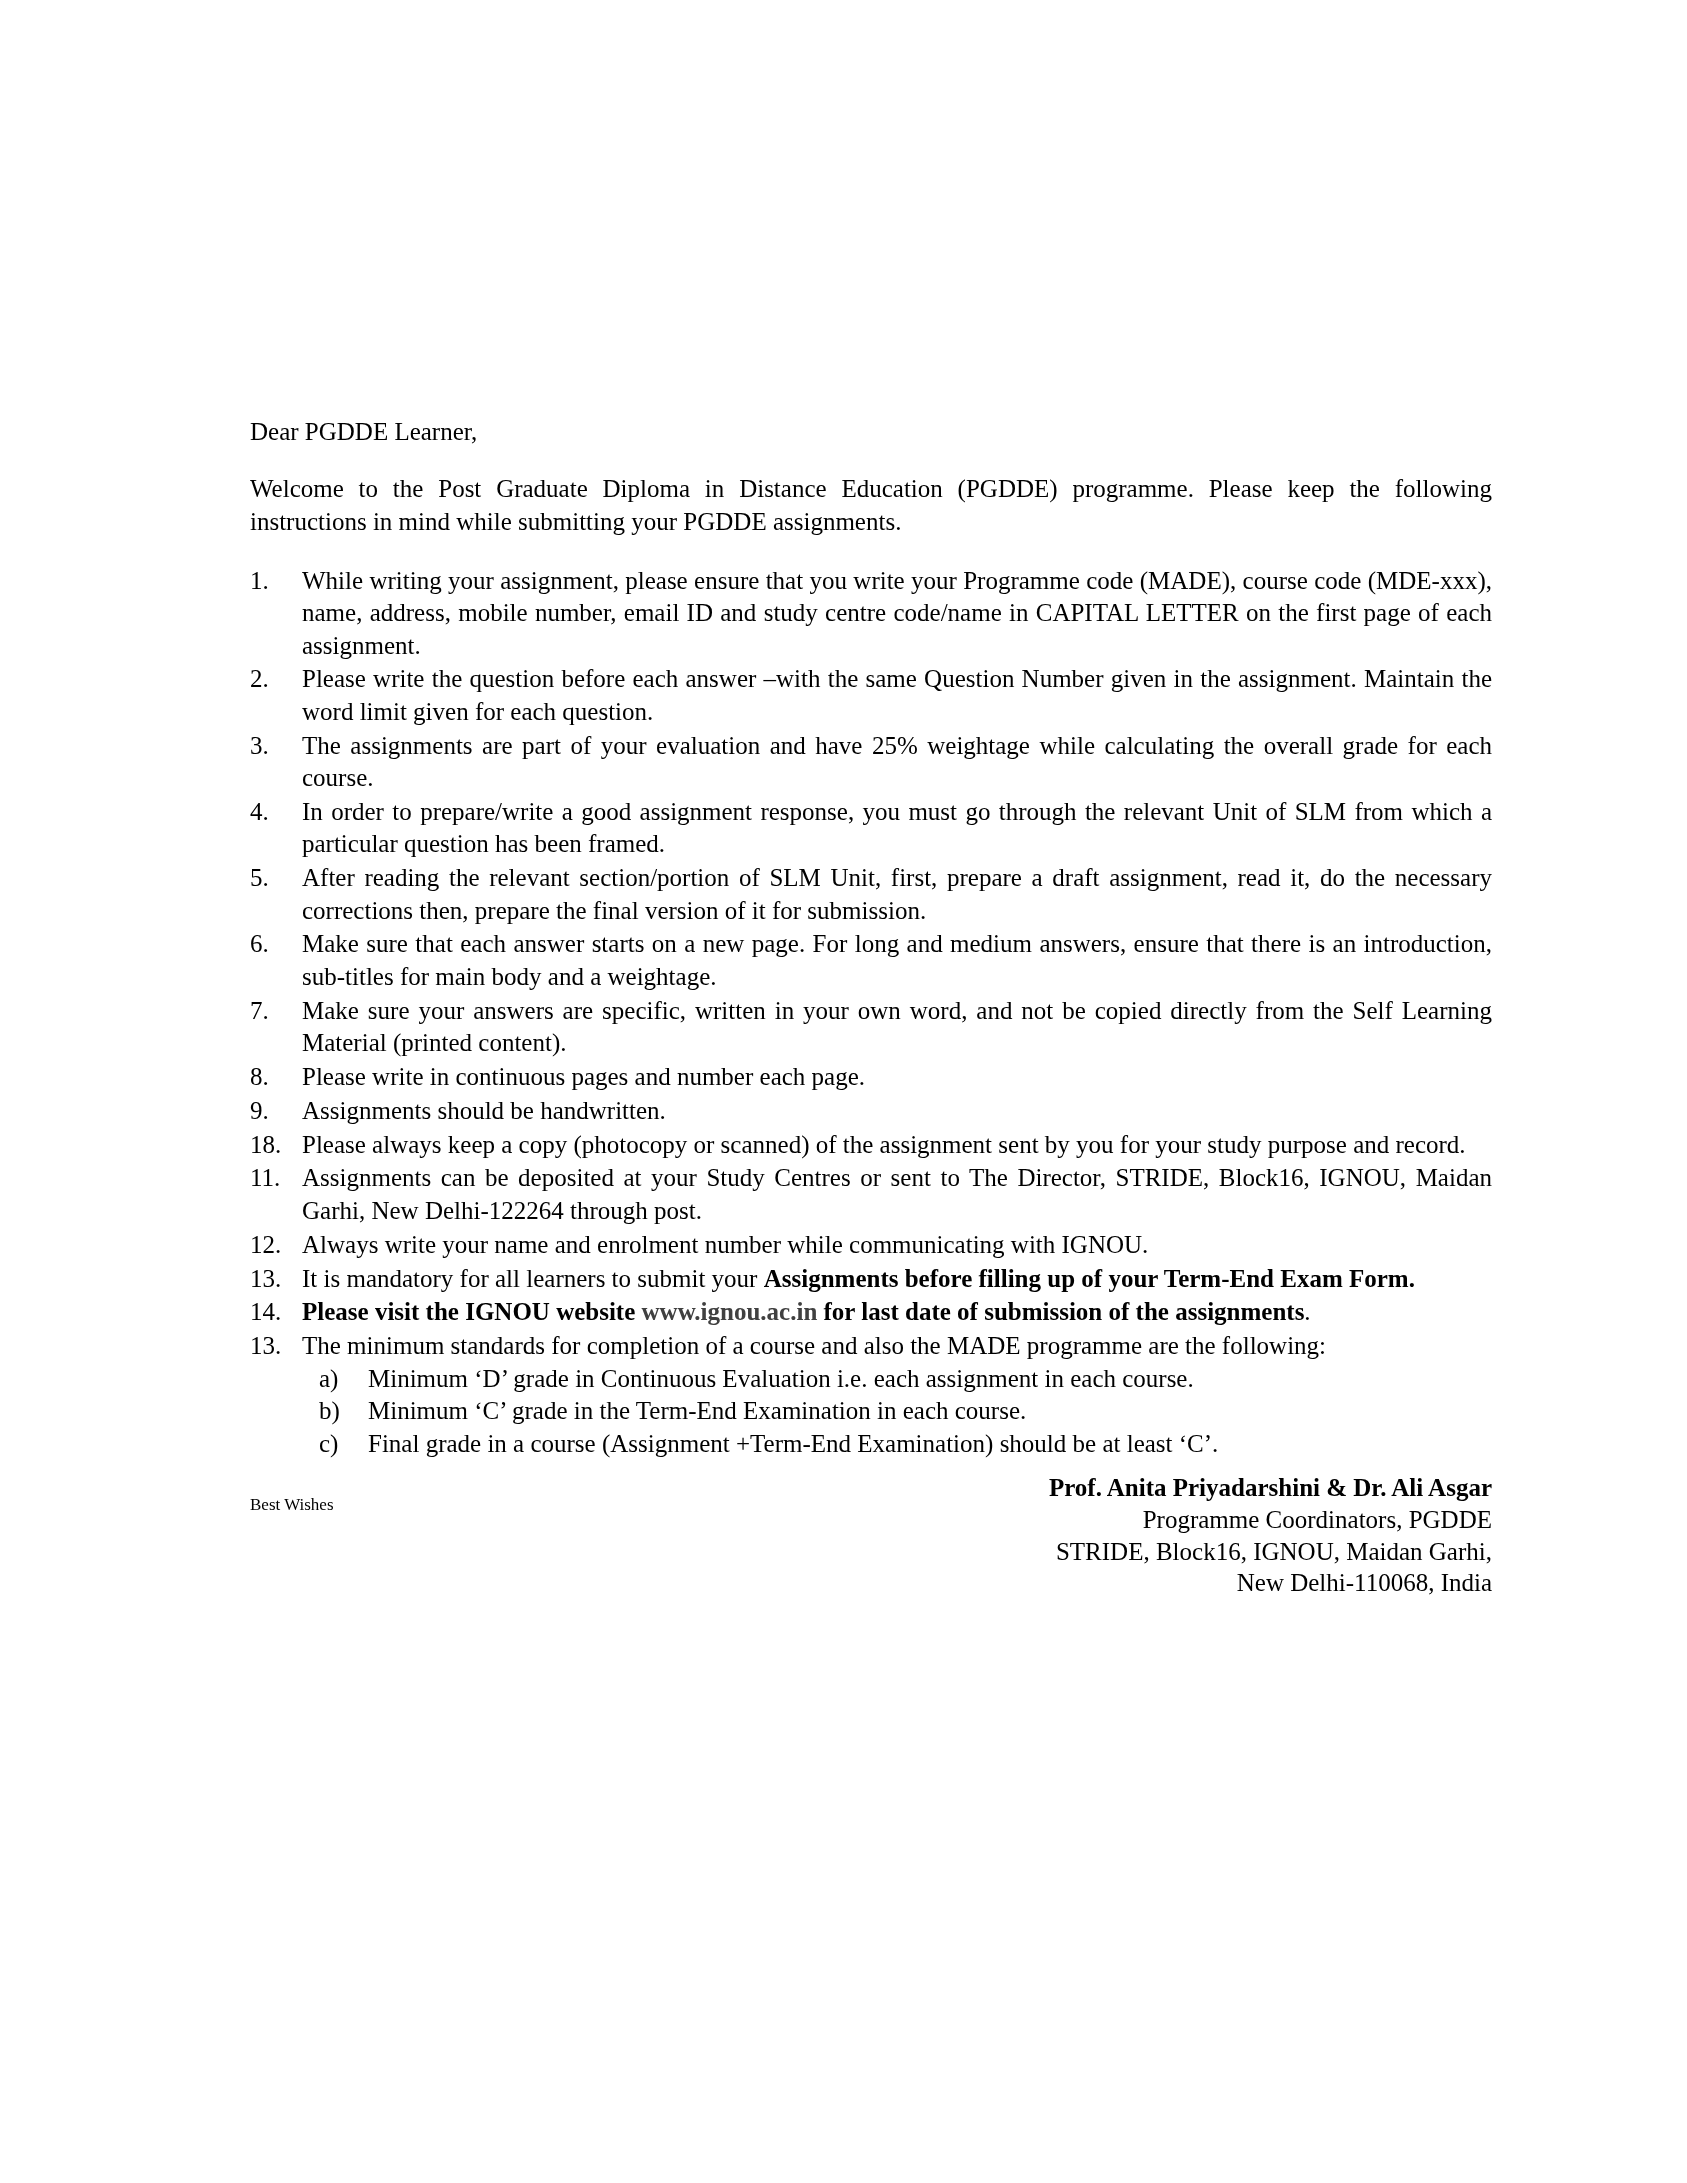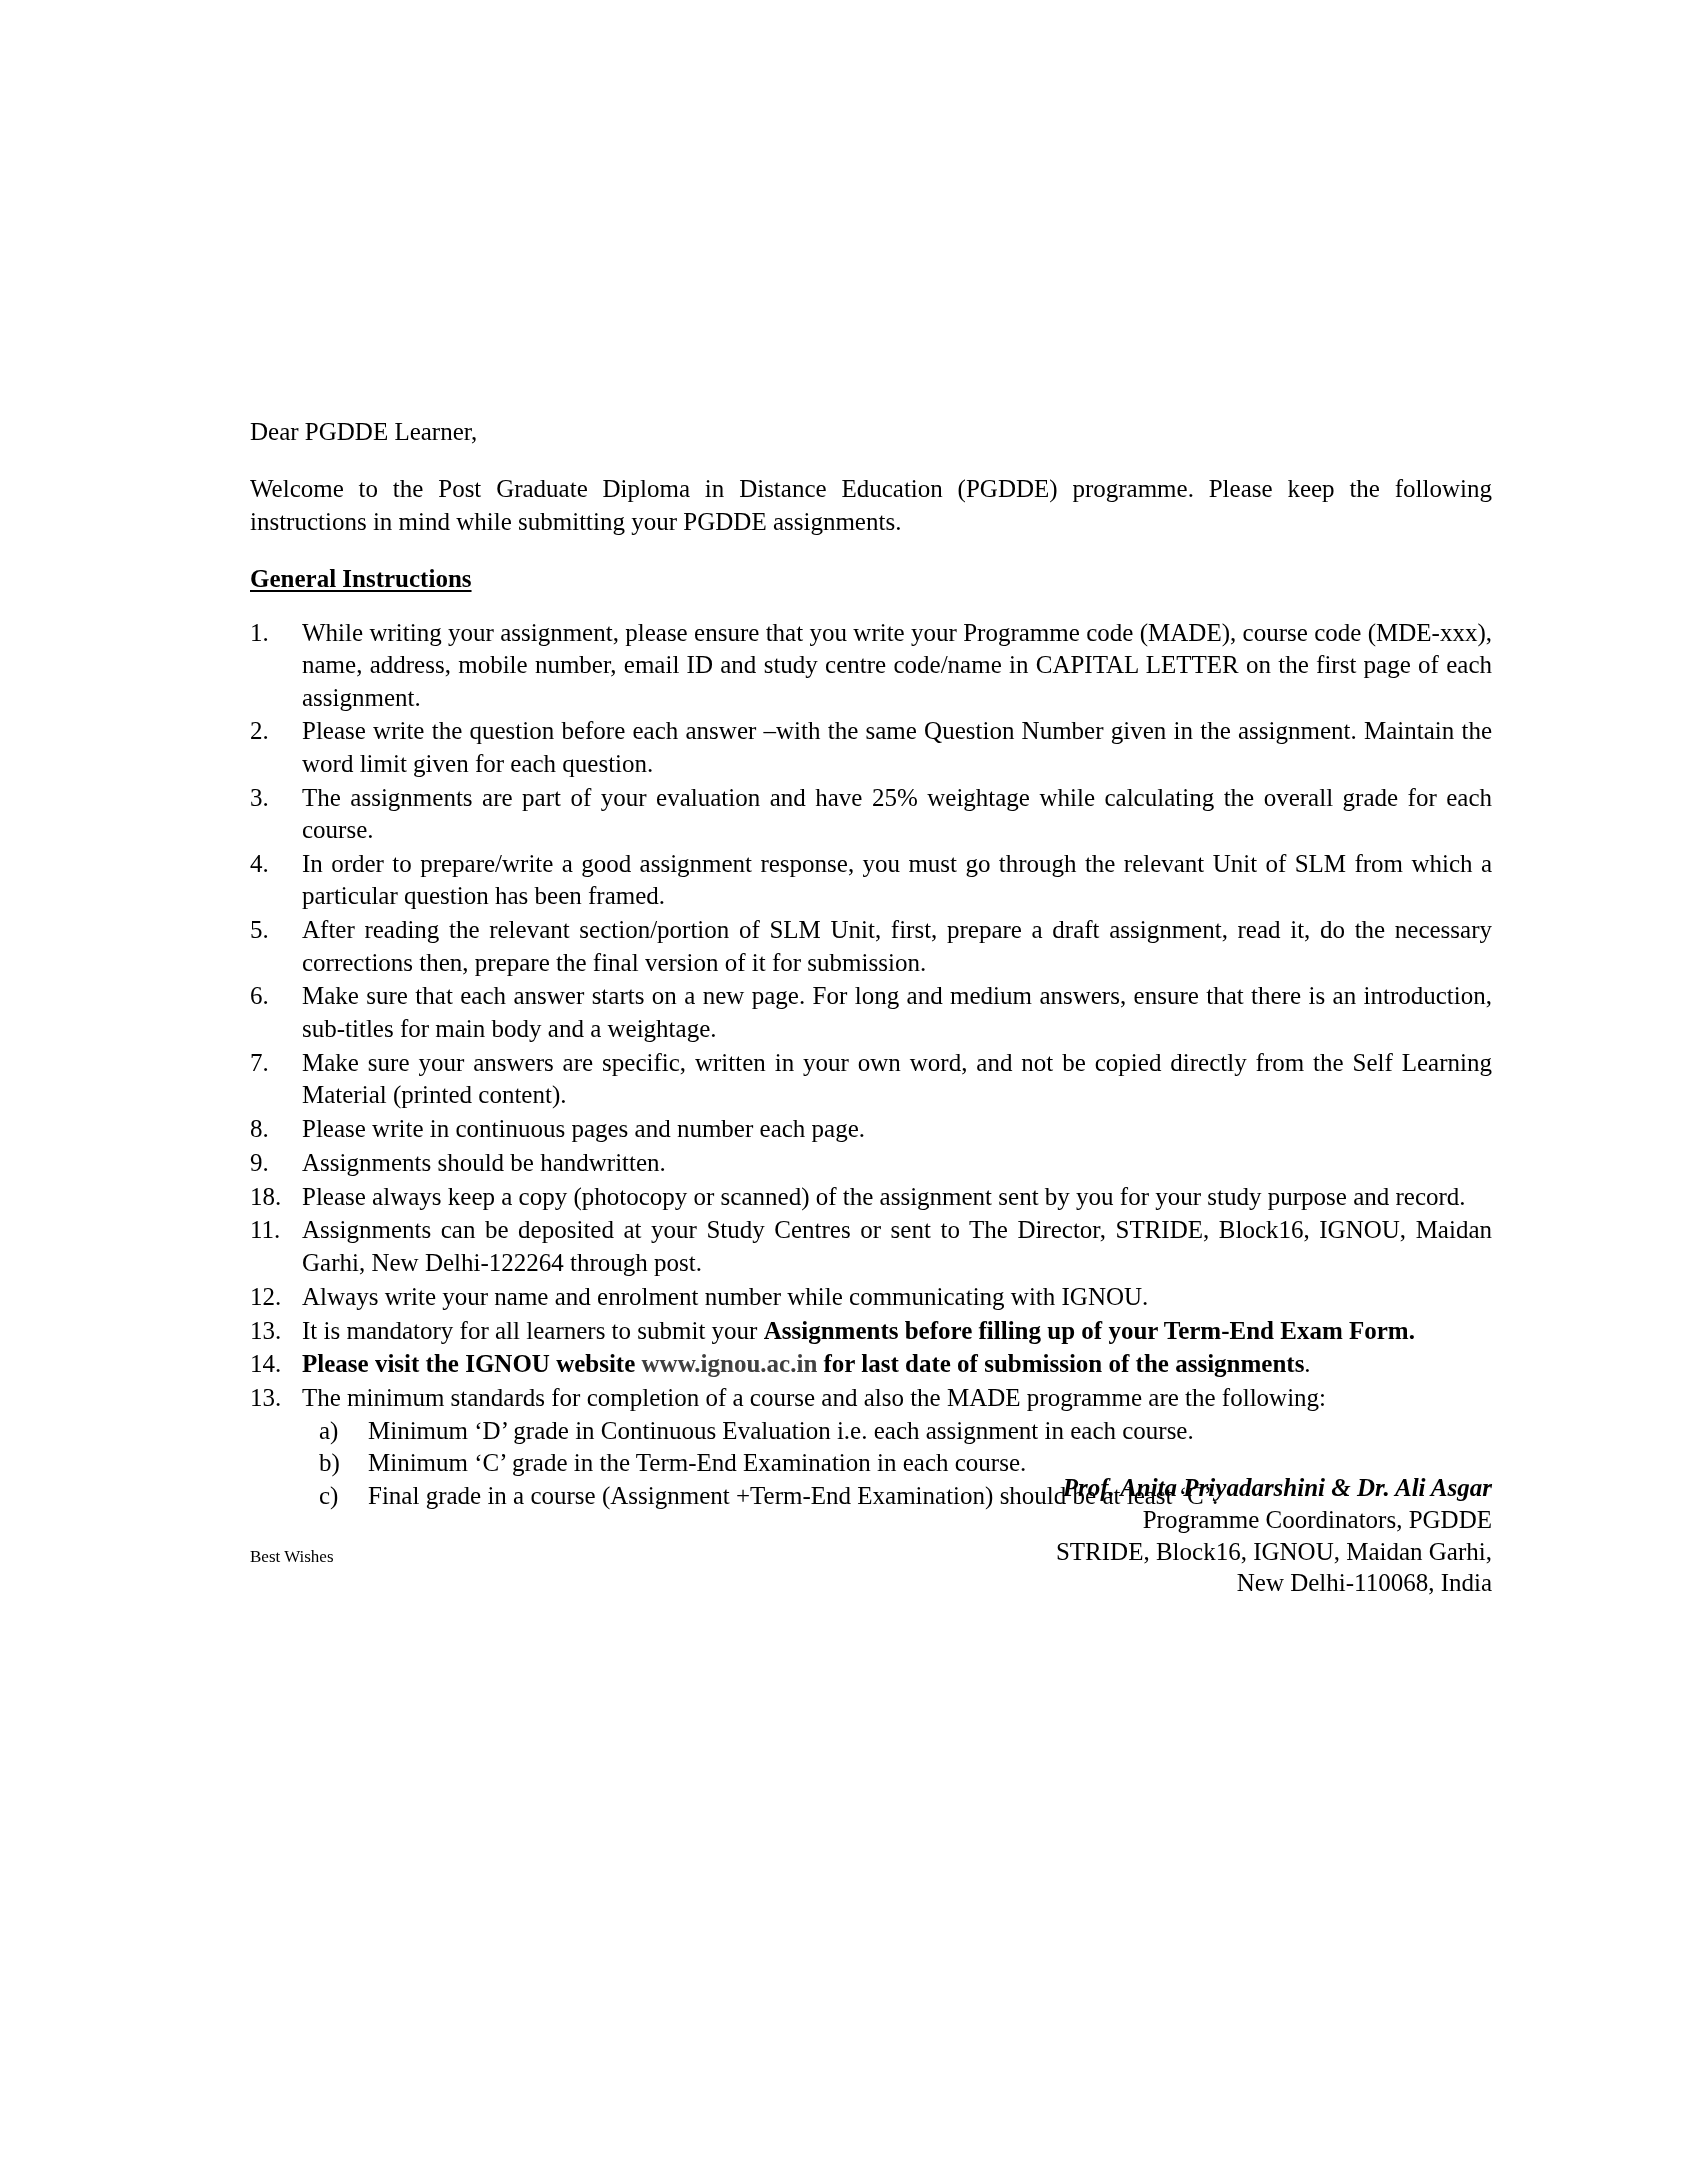--- a/index.html
+++ b/index.html
@@ -123,44 +123,40 @@
     position: absolute;
     right: 0;
     top: 1055px;
     width: 100%;
     text-align: right;
     font-size: 25px;
     line-height: 1.27;
   }
   .signature .sig-name {
     font-weight: bold;
-    font-style: italic;
   }
 
   b, .b { font-weight: bold; }
 
   a.link, .link {
     color: #404040;
     text-underline-offset: 2.6px;
     font-weight: bold;
   }
 </style>
 </head>
 <body>
 
 <div class="page">
   <div class="content">
 
     <p class="salutation">Dear PGDDE Learner,</p>
 
     <p class="intro">Welcome to the Post Graduate Diploma in Distance Education (PGDDE) programme. Please keep the following instructions in mind while submitting your PGDDE assignments.</p>
 
-    <div>
-      <span class="section-heading">General Instructions</span>
-    </div>
 
     <ol class="main-list">
 
       <li>
         <span class="marker">1.</span>
         <span>While writing your assignment, please ensure that you write your Programme code (MADE), course code (MDE-xxx), name, address, mobile number, email ID and study centre code/name in CAPITAL LETTER on the first page of each assignment.</span>
       </li>
 
       <li>
         <span class="marker">2.</span>

